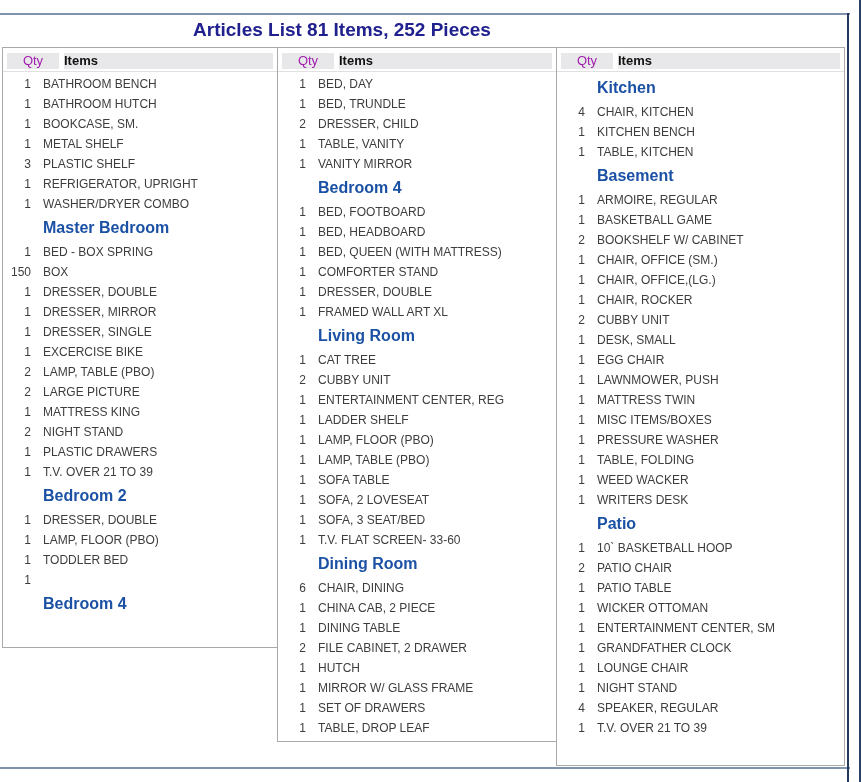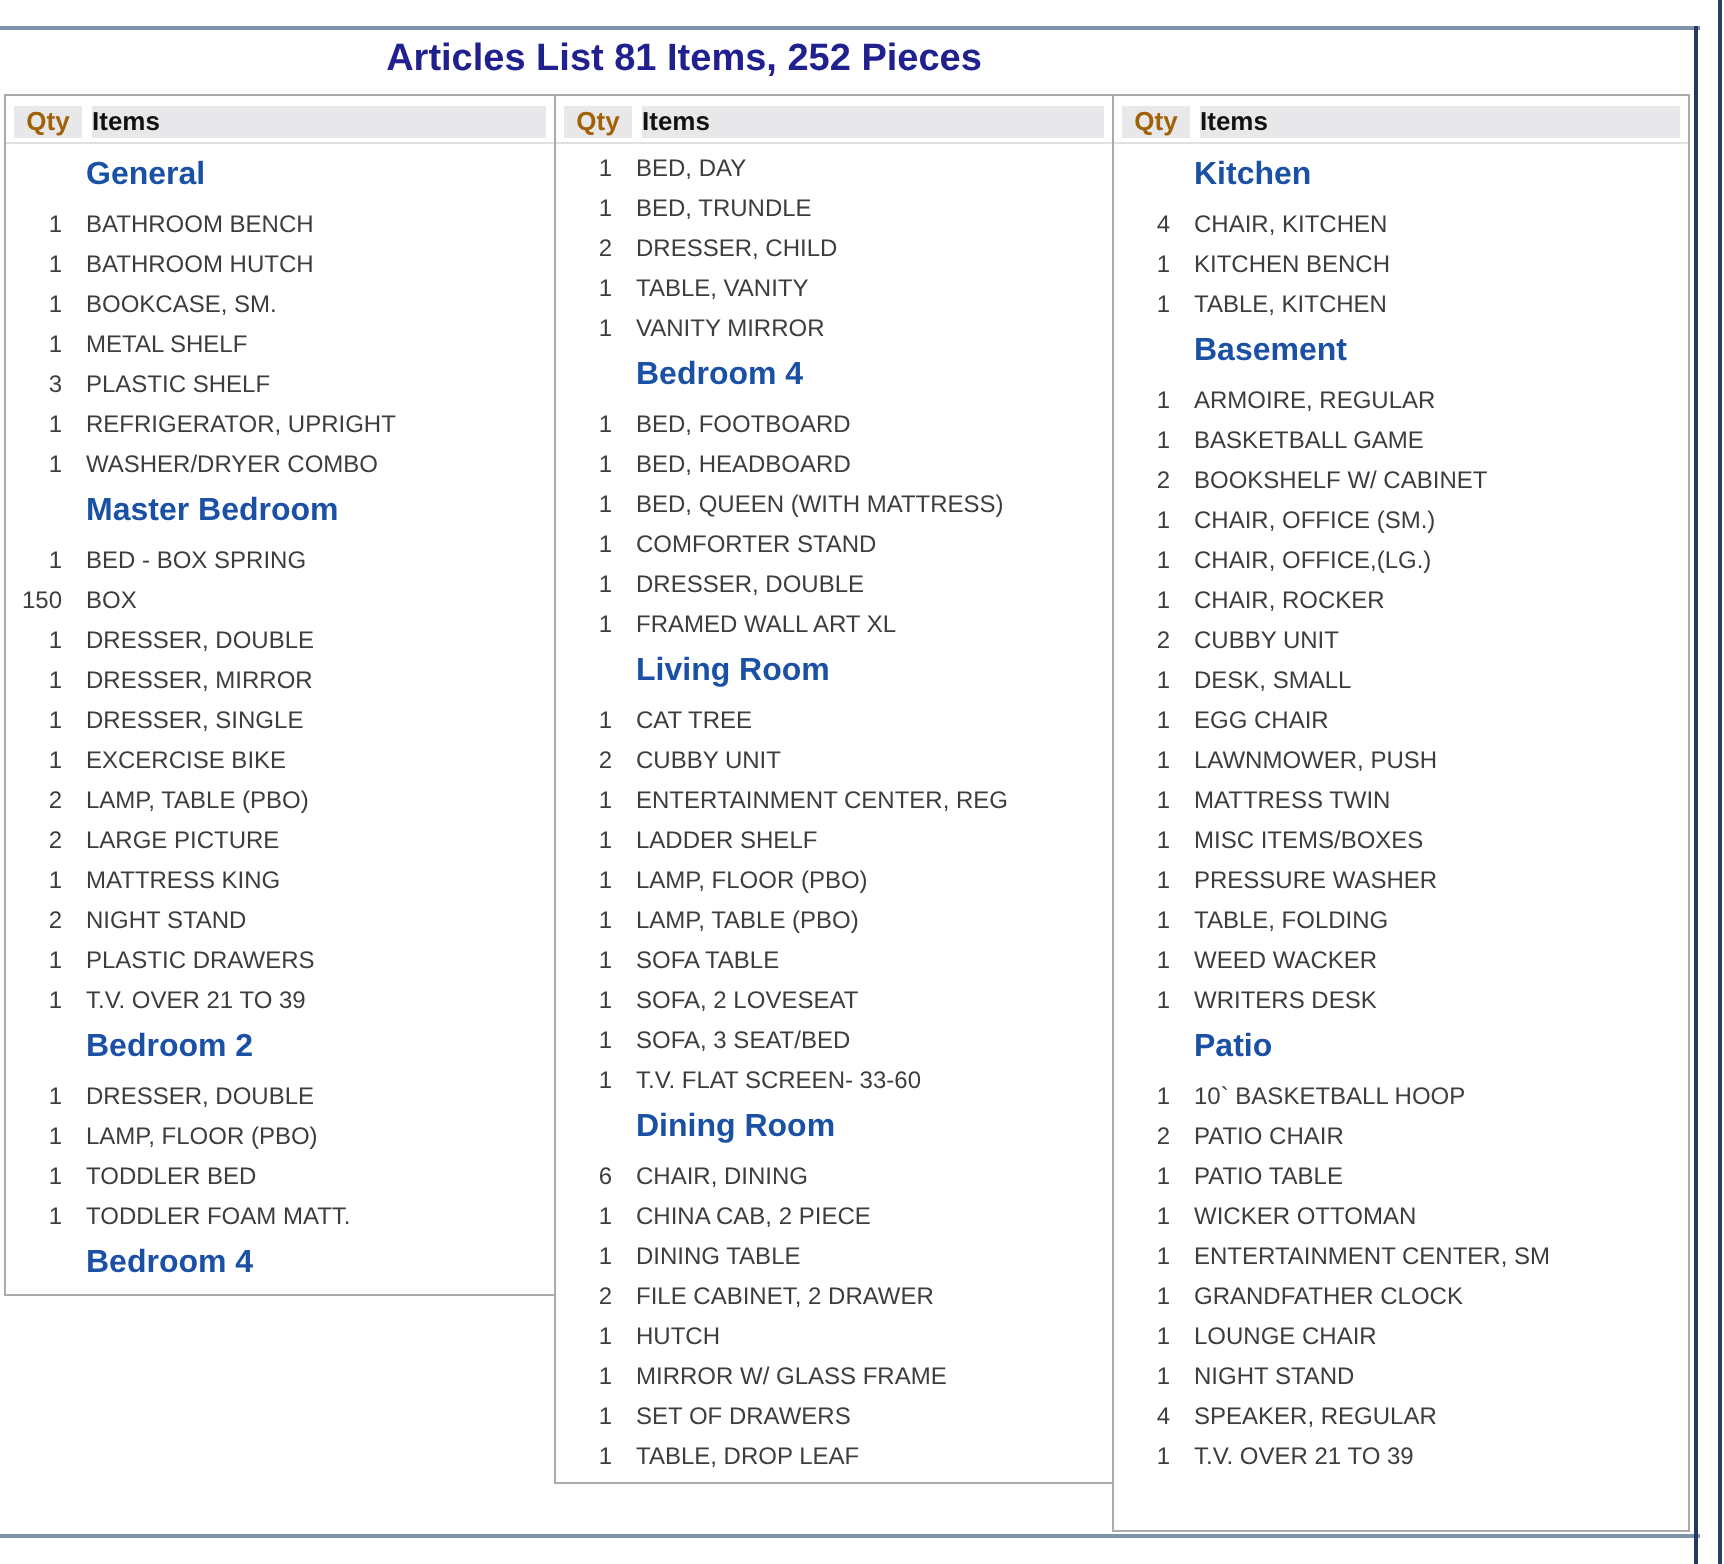--- a/index.html
+++ b/index.html
@@ -22,22 +22,22 @@
     border:1px solid #aaaaaa;box-sizing:border-box;
   }
   .col1{left:2px;width:276px;height:601px;}
   .col2{left:277px;width:280px;height:695px;}
   .col3{left:556px;width:289px;height:719px;}
   .col-header{
     display:flex;align-items:center;height:21px;padding:2px 4px 0 4px;
     border-bottom:1px solid #e0e0e0;
   }
   .qty-h{
-    background:#e8e8ea;width:34px;height:16px;line-height:16px;
-    text-align:center;font-weight:bold;font-size:13px;color:#a16207;
+    background:#e8e8ea;width:52px;height:16px;line-height:16px;
+    text-align:center;font-weight:normal;font-size:13px;color:#a21caf;
   }
   .items-h{
     background:#e8e8ea;flex:1;height:16px;line-height:16px;margin-left:5px;
     text-align:left;font-weight:bold;font-size:13px;color:#111111;
   }
   .col-body{padding-top:2px;}
   .sec{
     height:28px;line-height:28px;padding-left:40px;
     color:#1b51a5;font-weight:bold;font-size:16px;white-space:nowrap;
   }
@@ -55,21 +55,20 @@
 <div class="page">
   <div class="top-line"></div>
   <div class="title">Articles List 81 Items, 252 Pieces</div>
   <div class="columns" id="columns">
       <div class="col col1">
     <div class="col-header">
       <span class="qty-h">Qty</span>
       <span class="items-h">Items</span>
     </div>
     <div class="col-body">
-          <div class="sec">General</div>
           <div class="row">
     <span class="qty">1</span>
     <span class="nm">BATHROOM BENCH</span>
   </div>
           <div class="row">
     <span class="qty">1</span>
     <span class="nm">BATHROOM HUTCH</span>
   </div>
           <div class="row">
     <span class="qty">1</span>
@@ -148,21 +147,20 @@
           <div class="row">
     <span class="qty">1</span>
     <span class="nm">LAMP, FLOOR (PBO)</span>
   </div>
           <div class="row">
     <span class="qty">1</span>
     <span class="nm">TODDLER BED</span>
   </div>
           <div class="row">
     <span class="qty">1</span>
-    <span class="nm">TODDLER FOAM MATT.</span>
   </div>
           <div class="sec">Bedroom 4</div>
         </div>
   </div>
       <div class="col col2">
     <div class="col-header">
       <span class="qty-h">Qty</span>
       <span class="items-h">Items</span>
     </div>
     <div class="col-body">

